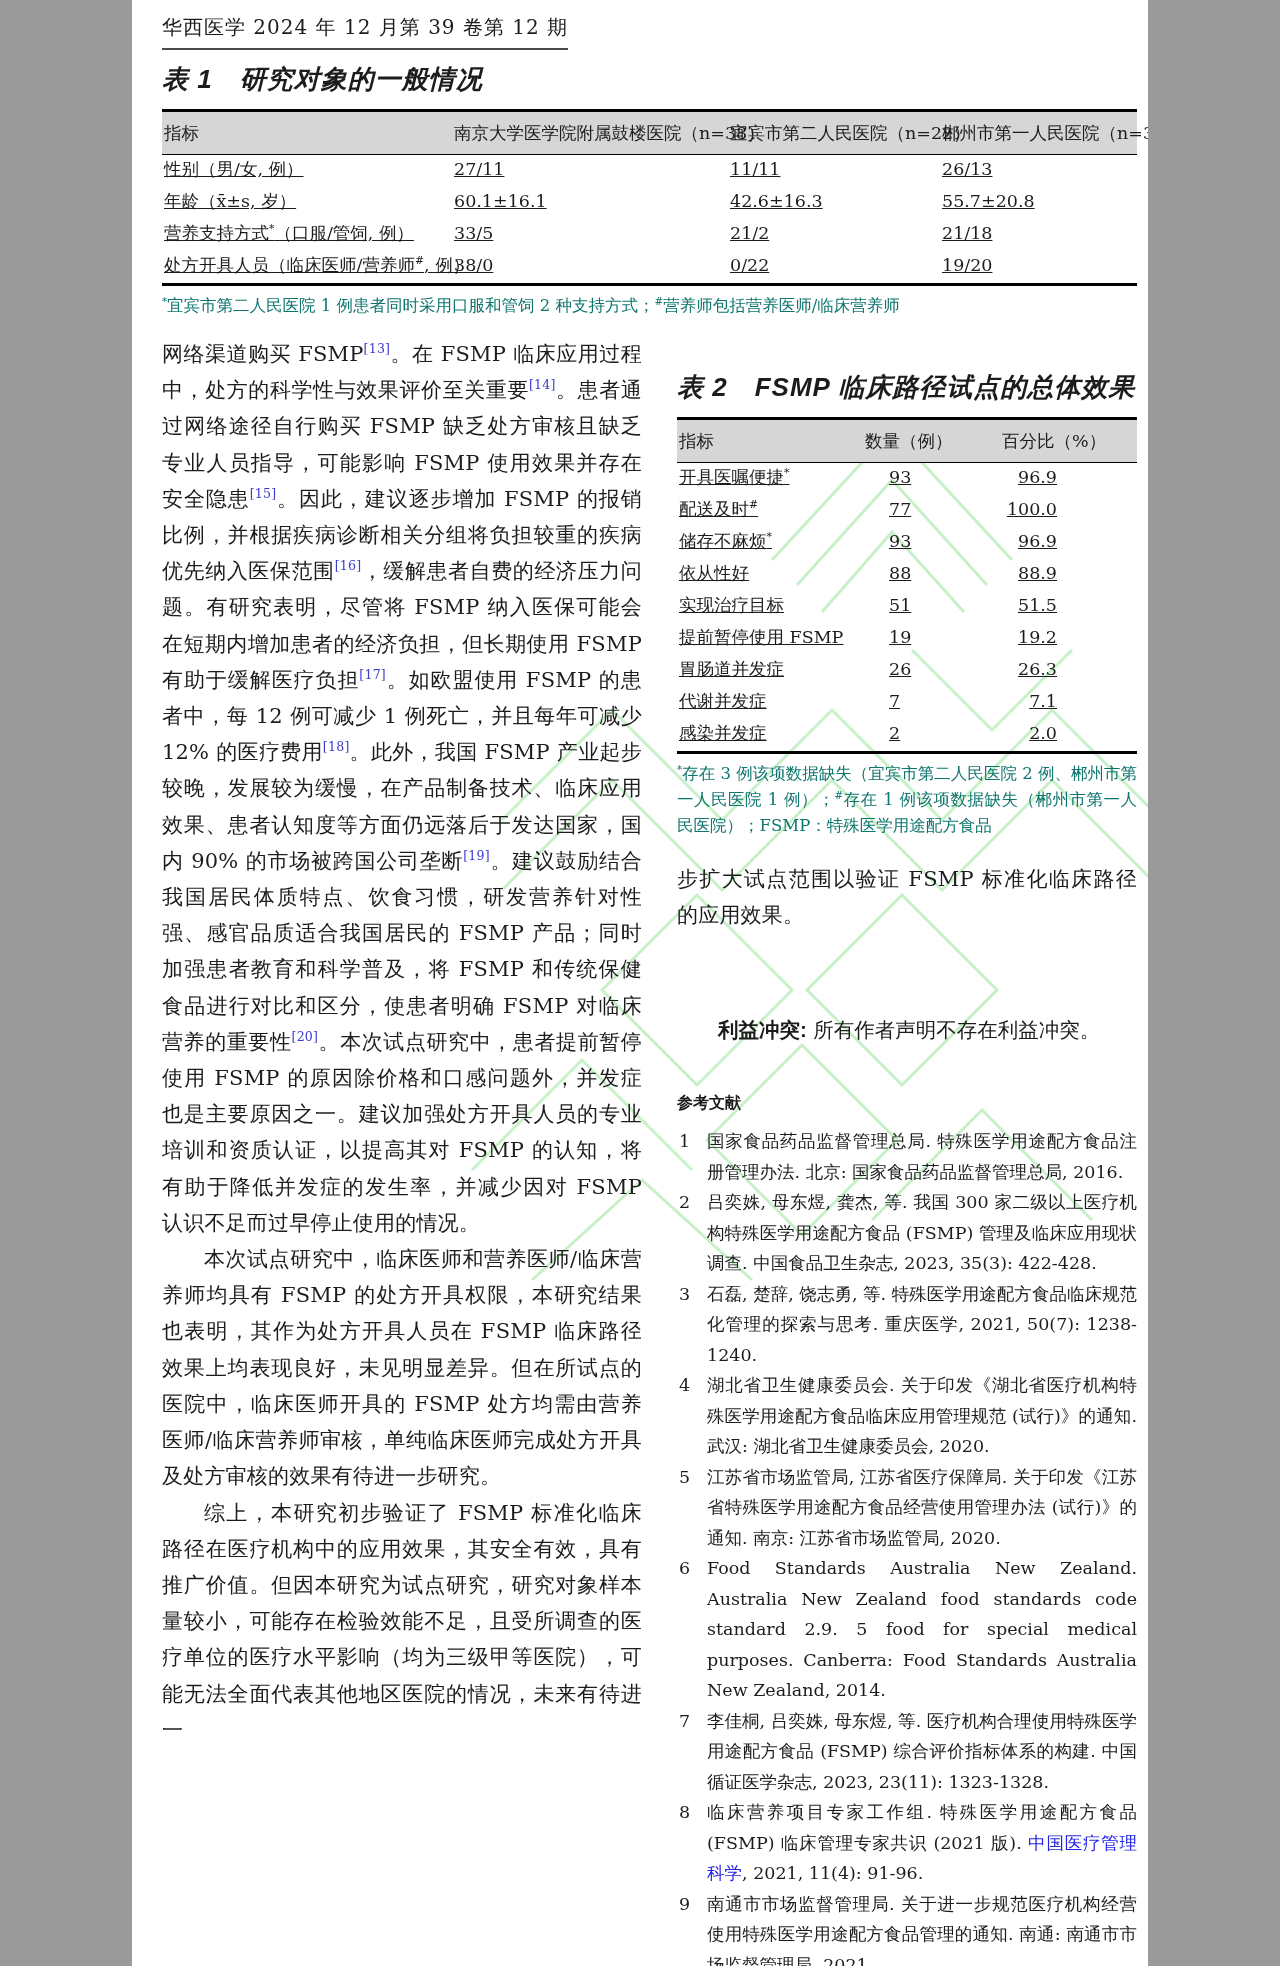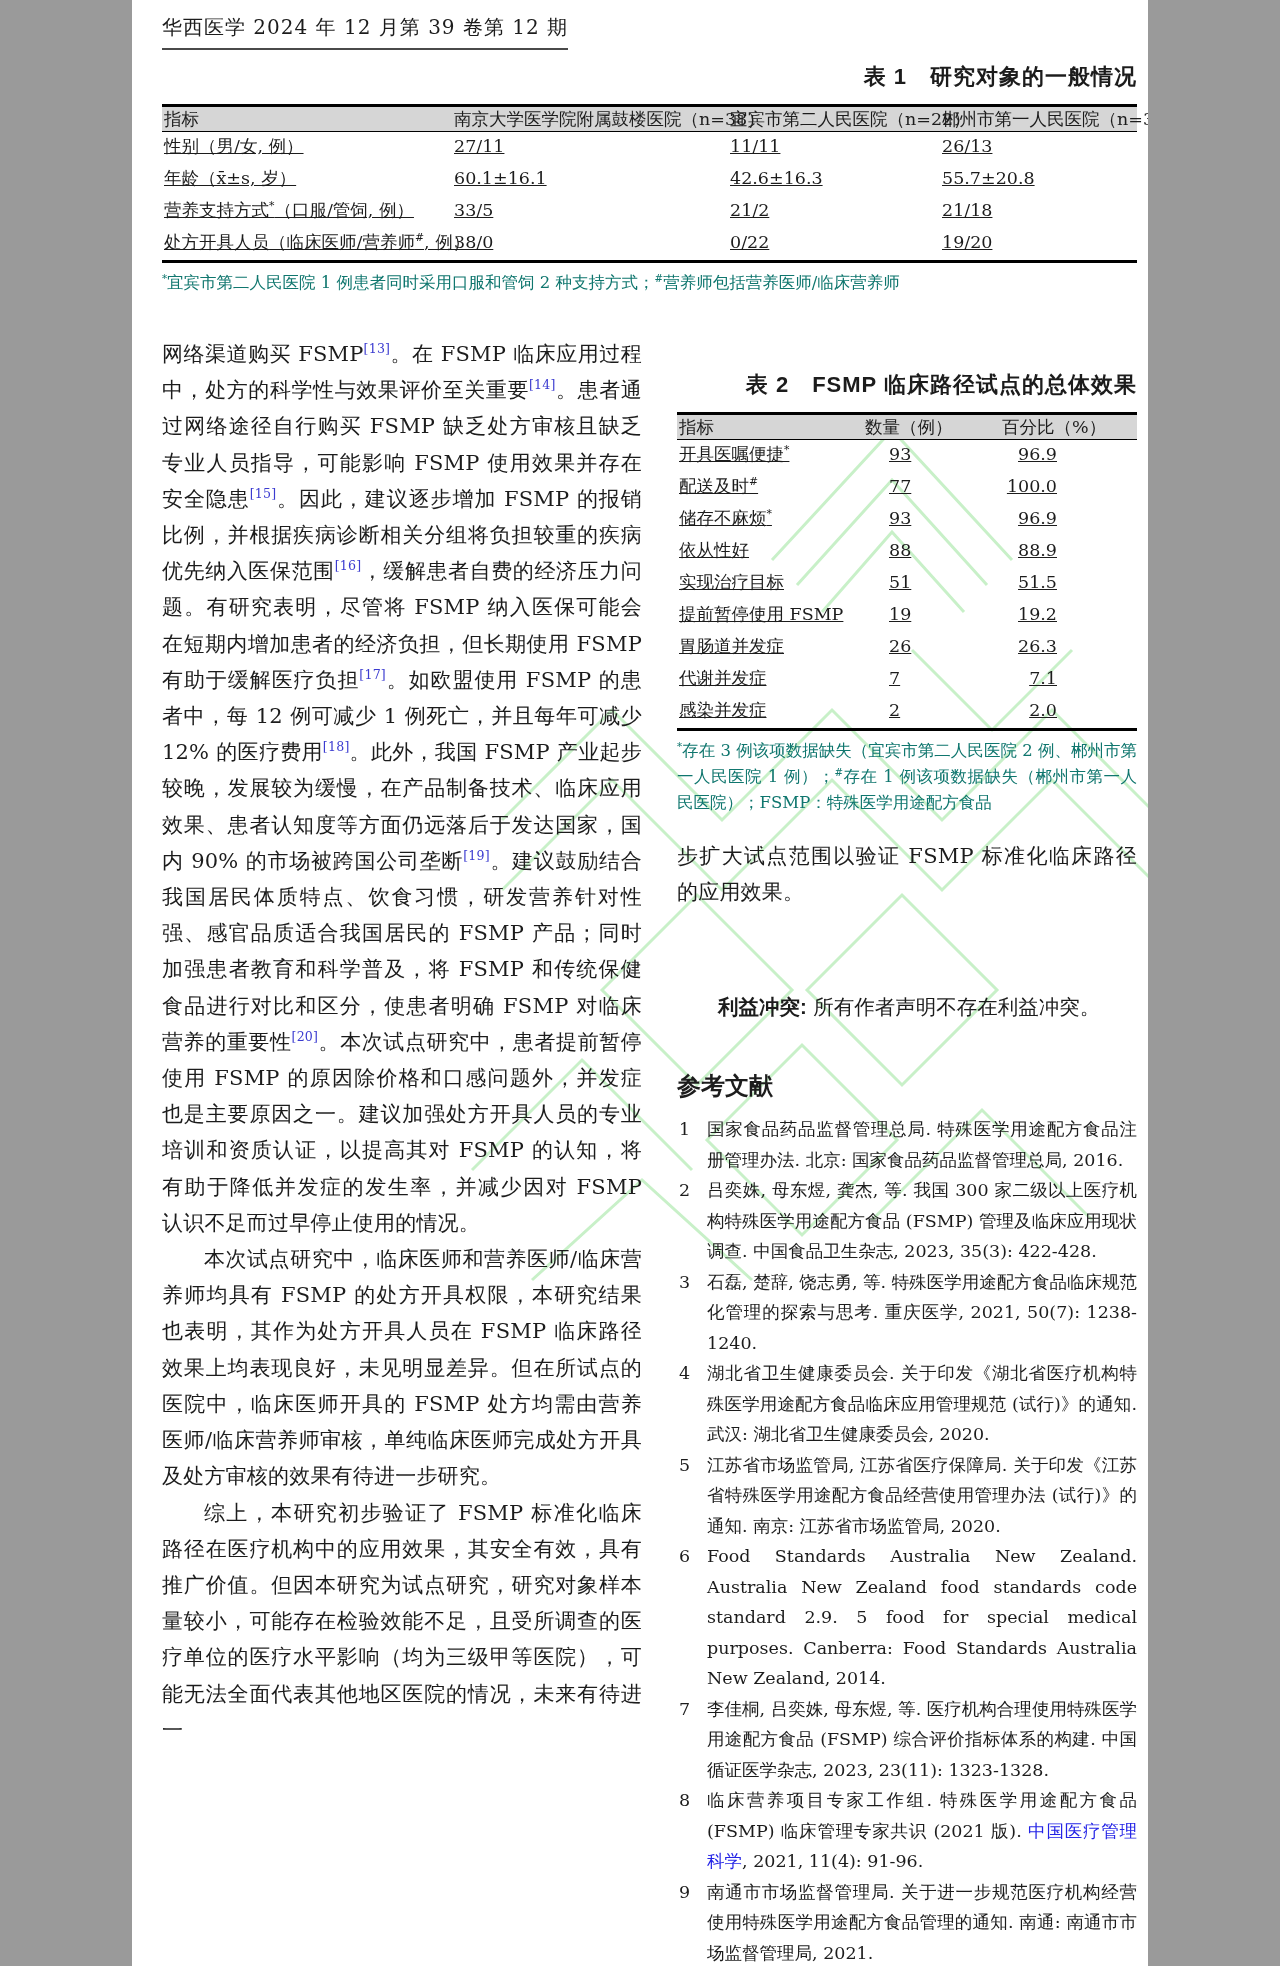--- a/index.html
+++ b/index.html
@@ -19,32 +19,32 @@
     font-size:20px;letter-spacing:1px;
     padding-bottom:7px;
     border-bottom:2.5px solid #4a4a4a;
   }
   .page-number{position:absolute;left:1140px;top:4px;font-size:19px;letter-spacing:2px;}
   
   .watermark{position:absolute;left:220px;top:350px;width:830px;height:960px;opacity:.45;pointer-events:none;z-index:0;}
   .watermark svg{width:100%;height:100%;}
   
   .tbl-title{
-    text-align:right;font-weight:700;font-size:22px;
+    text-align:left;font-weight:700;font-size:26px;
     font-family:"Liberation Sans", sans-serif;
-    margin-bottom:12px;letter-spacing:1px;
+    margin-bottom:12px;letter-spacing:1px;font-style:italic;
   }
   table.sci{
     width:100%;border-collapse:collapse;table-layout:fixed;
     border-top:3px solid #000;border-bottom:3px solid #000;
     font-size:17.5px;
   }
   table.sci th{
     background:#d6d6d6;font-weight:400;text-align:left;
-    padding:0 2px;white-space:nowrap;
+    padding:9px 2px;white-space:nowrap;
     border-bottom:1.5px solid #000;
   }
   table.sci td{padding:2px 2px 6px 2px;white-space:nowrap;text-decoration:underline;}
   .footnote{font-size:16.5px;line-height:26px;margin-top:7px;color:#0f766e;text-align:justify;}
   
   .t1-block{position:absolute;left:30px;top:62px;width:975px;z-index:1;}
   #table1 col.c0{width:290px;} #table1 col.c1{width:276px;} #table1 col.c2{width:212px;} #table1 col.c3{width:197px;}
   
   #table2 col.c0{width:186px;} #table2 col.c1{width:137px;} #table2 col.c2{width:137px;}
   #table2 td:nth-child(2){padding-left:26px;}
@@ -62,21 +62,21 @@
   .body-par + .body-par{margin-top:0;}
   .indent{text-indent:2em;}
   sup.cit{color:#3b3bd0;font-size:.60em;line-height:0;}
   sup.mk{font-size:.62em;line-height:0;}
   .t2-title{margin-top:40px;}
   .cont-par{margin-top:22px;}
   .coi{margin-top:80px;font-size:20.5px;line-height:34px;text-indent:2em;}
   .coi b{font-family:"Liberation Sans", sans-serif;font-weight:700;}
   .refs-heading{
     font-family:"Liberation Sans", sans-serif;
-    font-size:24px;font-weight:700;margin:46px 0 12px 0;
+    font-size:16px;font-weight:700;margin:46px 0 12px 0;
   }
   .ref-item{position:relative;padding-left:30px;font-size:17.5px;line-height:30.5px;text-align:justify;text-justify:inter-ideograph;}
   .ref-num{position:absolute;left:2px;top:0;}
   .jlink{color:#2323e6;}
   
   .footer-url{
     position:absolute;left:1105px;top:1912px;
     color:#2323e6;font-size:19px;white-space:nowrap;z-index:1;
   }
 </style>

